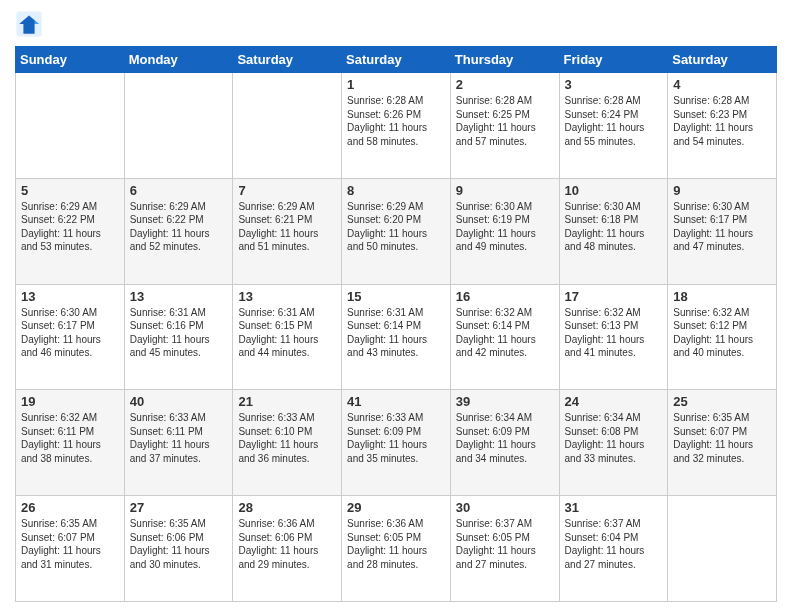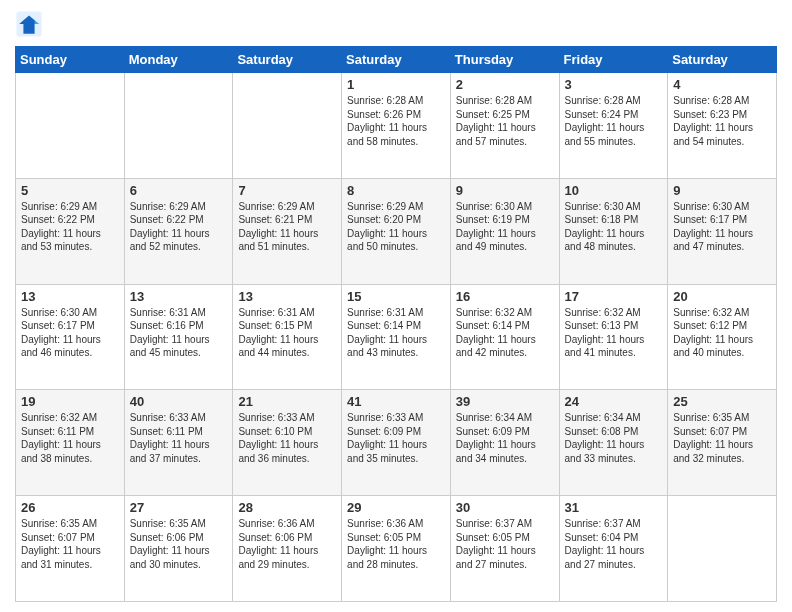--- a/index.html
+++ b/index.html
@@ -247,21 +247,21 @@
 and 42 minutes.</div>
           </td>
           <td>
             <span class="day-num">17</span>
             <div class="day-info" style="white-space: pre-line;">Sunrise: 6:32 AM
 Sunset: 6:13 PM
 Daylight: 11 hours
 and 41 minutes.</div>
           </td>
           <td>
-            <span class="day-num">20</span>
+            <span class="day-num">18</span>
             <div class="day-info" style="white-space: pre-line;">Sunrise: 6:32 AM
 Sunset: 6:12 PM
 Daylight: 11 hours
 and 40 minutes.</div>
           </td>
         </tr>
         <tr>
           <td>
             <span class="day-num">19</span>
             <div class="day-info" style="white-space: pre-line;">Sunrise: 6:32 AM

